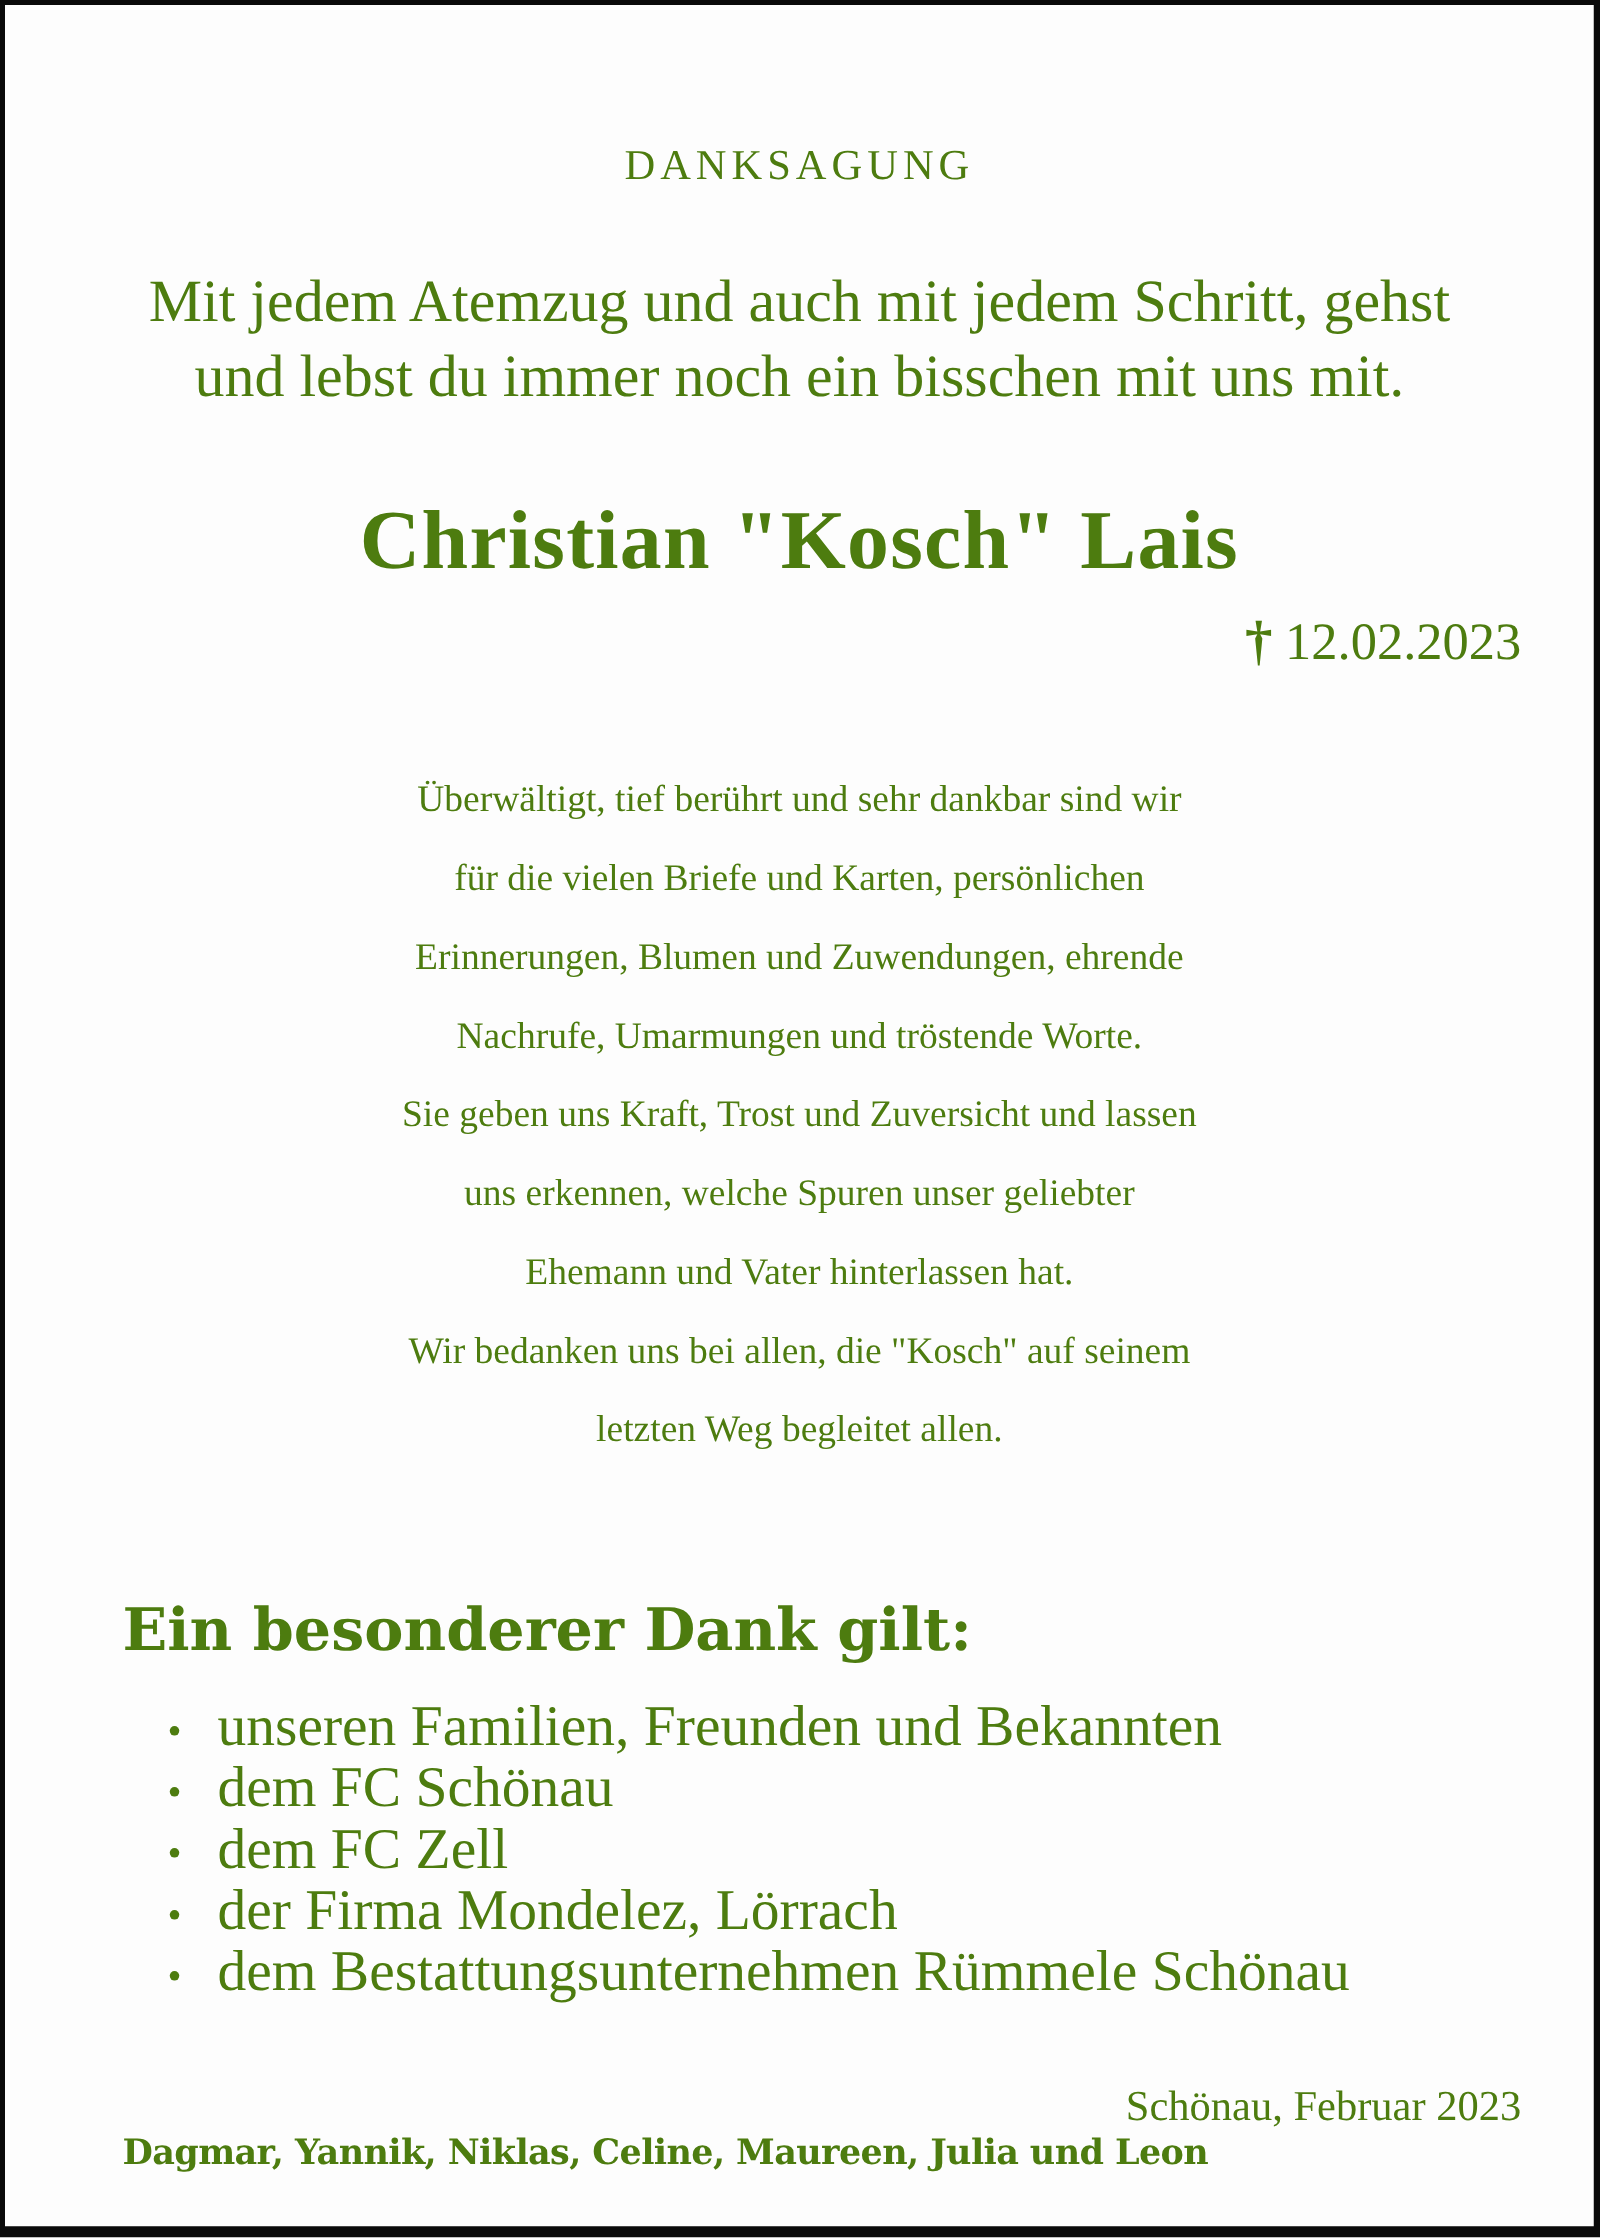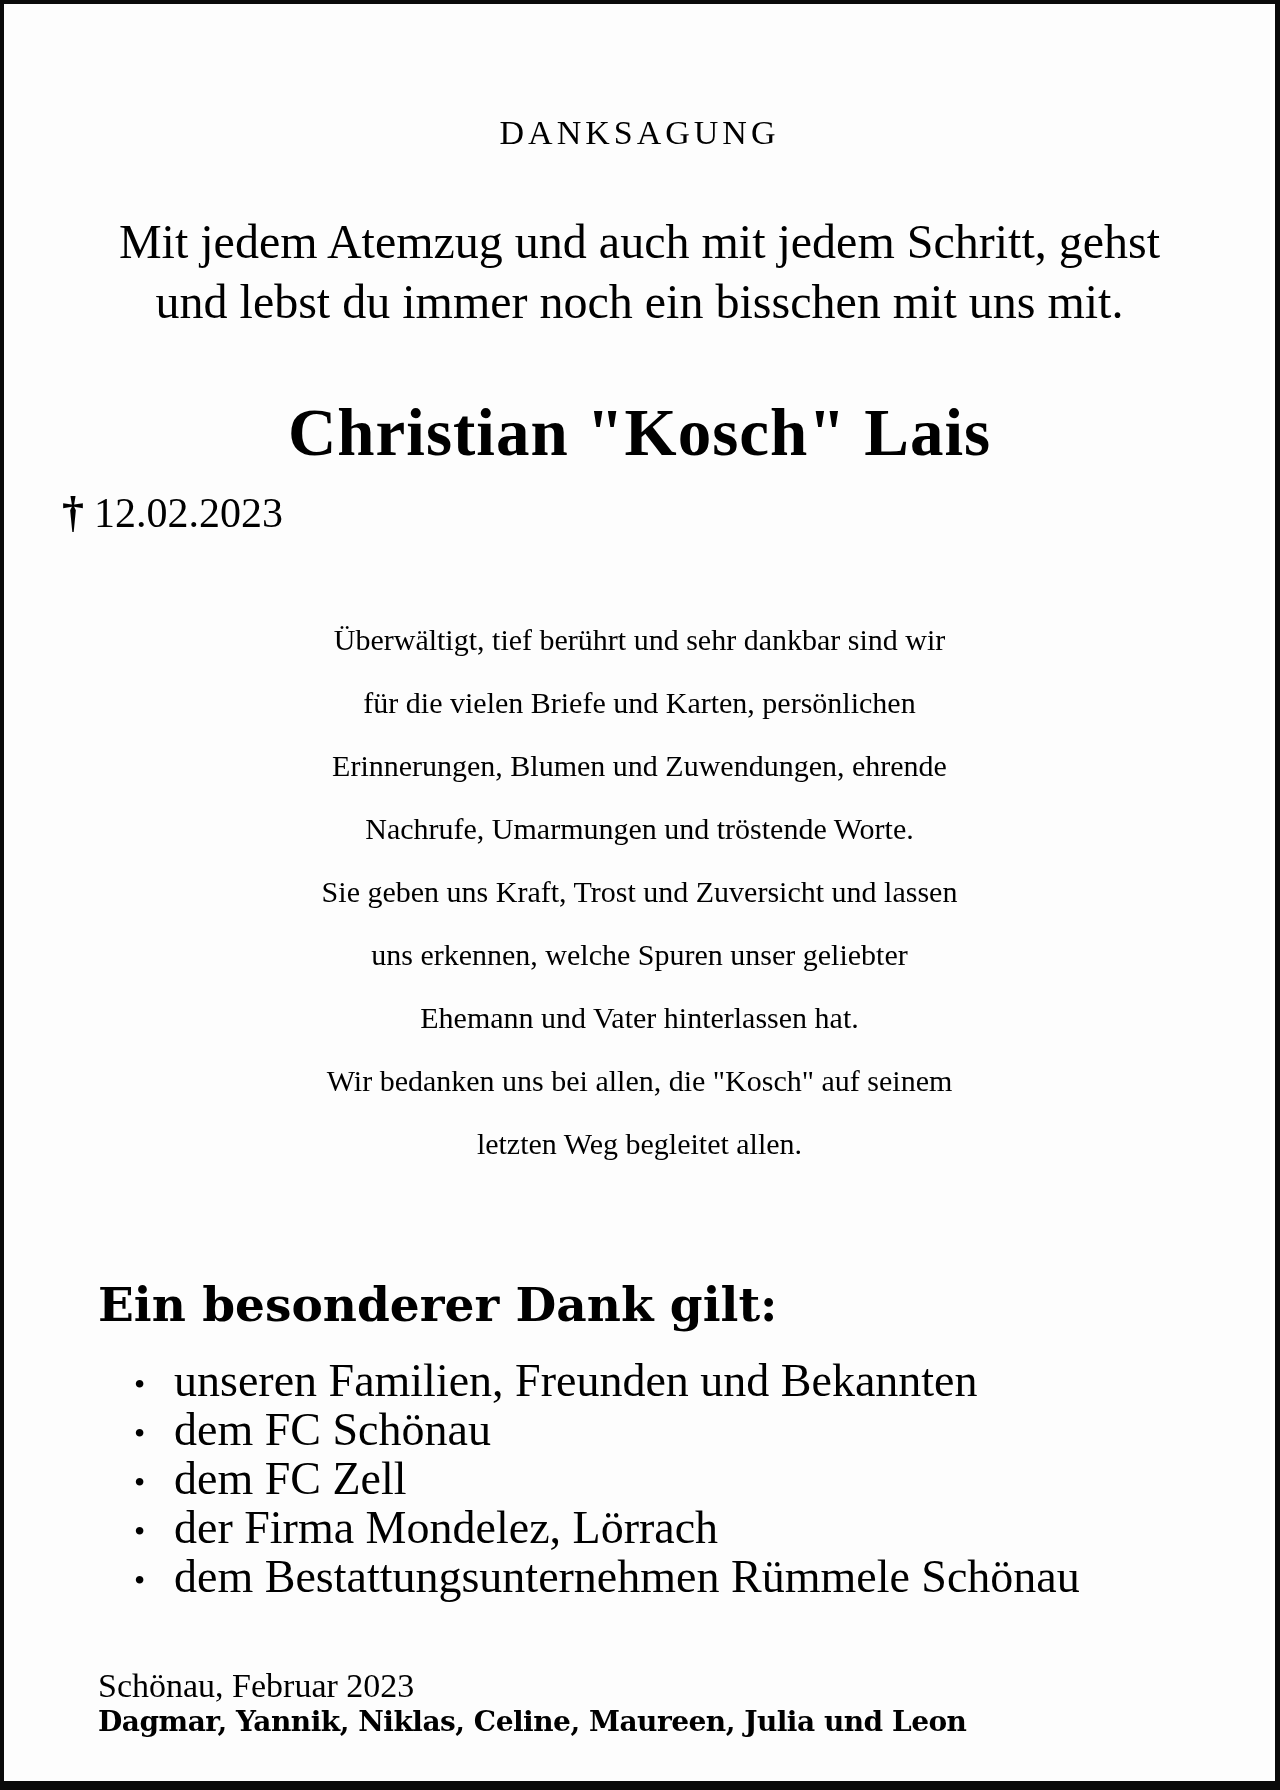--- a/index.html
+++ b/index.html
@@ -8,21 +8,21 @@
     position: relative;
     width: 1280px;
     height: 1790px;
     background: #fdfdfd;
     border-style: solid;
     border-color: #0a0a0a;
     border-width: 4px 5px 9px 4px;
     padding: 0 58px;
     overflow: hidden;
     font-family: "Liberation Serif", serif;
-    color: #000000;
+    color: #4d7c0f;
   }
   .header-title {
     margin-top: 110px;
     text-align: center;
     font-size: 34px;
     font-weight: 400;
     letter-spacing: 4px;
   }
   .epigraph {
     margin-top: 60px;
@@ -32,21 +32,21 @@
   }
   .deceased-name {
     margin-top: 62px;
     text-align: center;
     font-size: 67px;
     font-weight: 700;
     letter-spacing: 1px;
   }
   .death-date-line {
     margin-top: 16px;
-    text-align: left;
+    text-align: right;
     font-size: 42px;
   }
   .death-cross {
     font-weight: 700;
     font-size: 44px;
     margin-right: 10px;
   }
   .body-text {
     margin-top: 70px;
     text-align: center;
@@ -72,20 +72,21 @@
     content: "\2022";
     display: inline-block;
     width: 40px;
     font-size: 32px;
     vertical-align: 1px;
   }
   .place-date {
     margin-top: 64px;
     margin-left: 36px;
     font-size: 34px;
+    text-align: right;
   }
   .family-names {
     margin-left: 36px;
     font-family: "DejaVu Serif", serif;
     font-size: 28px;
     font-weight: 700;
     letter-spacing: -0.5px;
   }
 </style>
 </head>

